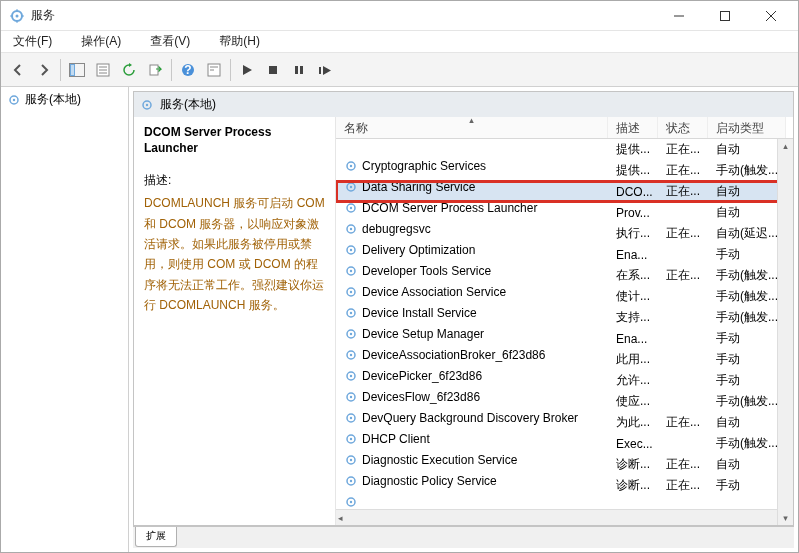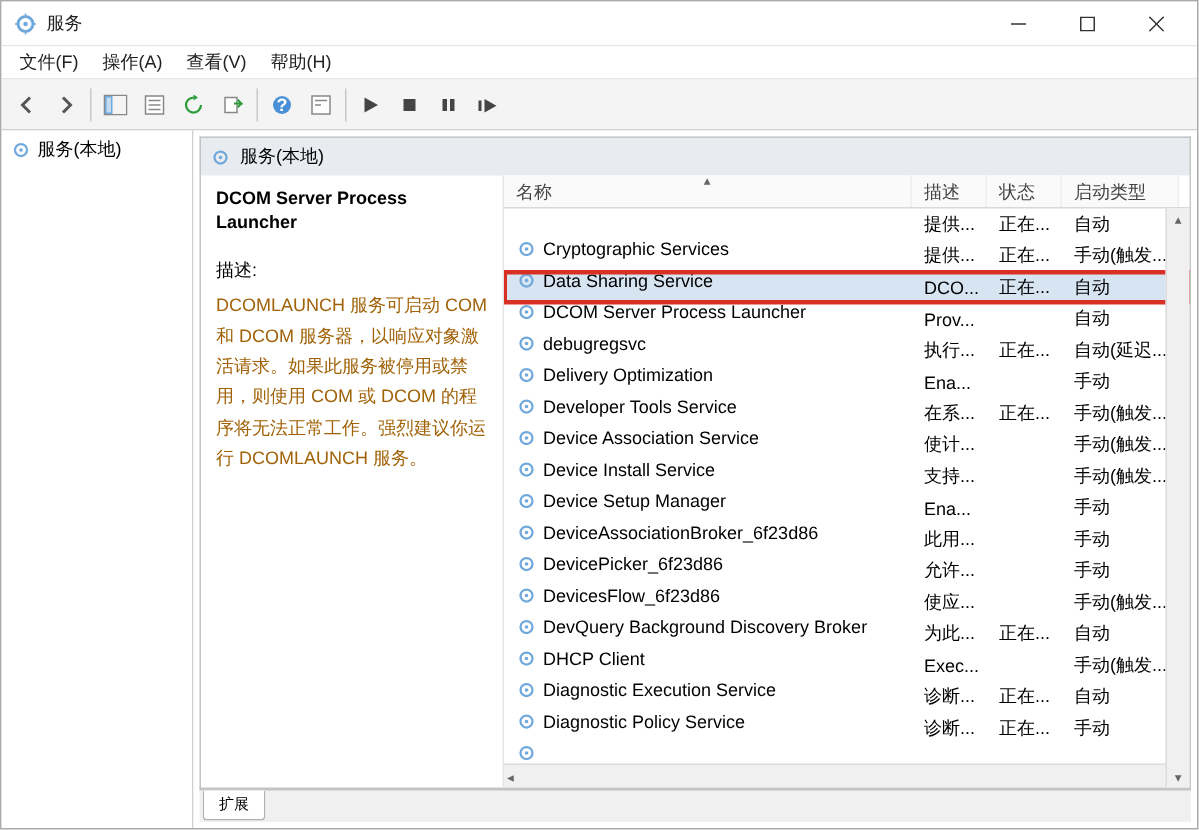--- a/index.html
+++ b/index.html
@@ -3,21 +3,21 @@
 <meta charset="utf-8">
 <style>
   * { box-sizing: border-box; margin: 0; padding: 0; font-family: "Microsoft YaHei", "Segoe UI", sans-serif; font-size: 12px; }
   body { background: #fff; width: 799px; height: 553px; overflow: hidden; border: 1px solid #aaa; }
   .titlebar { height: 30px; display: flex; align-items: center; padding: 0 4px; background: #fff; border-bottom: 1px solid #e5e5e5; justify-content: space-between; }
   .titlebar .app-icon { width: 16px; height: 16px; margin: 0 6px 0 4px; }
   .titlebar .title { flex: 1; color: #222; }
   .win-btns { display: flex; }
   .win-btn { width: 46px; height: 30px; display: flex; align-items: center; justify-content: center; color: #333; }
   .win-btn svg { width: 10px; height: 10px; }
-  .menubar { height: 22px; display: flex; align-items: center; padding: 0 4px; gap: 0; background: #fff; border-bottom: 1px solid #e5e5e5; }
+  .menubar { height: 22px; display: flex; align-items: center; padding: 0 4px; gap: 13px; background: #fff; border-bottom: 1px solid #e5e5e5; }
   .menu-item { padding: 2px 8px; color: #222; cursor: default; }
   .toolbar { height: 34px; display: flex; align-items: center; padding: 0 4px; gap: 0px; background: #f4f4f4; border-bottom: 1px solid #d0d0d0; }
   .tb-btn { width: 24px; height: 24px; display: flex; align-items: center; justify-content: center; margin: 0 1px; border: 1px solid transparent; }
   .tb-sep { width: 1px; height: 22px; background: #c8c8c8; margin: 0 3px; }
   .main { display: flex; height: calc(100% - 30px - 22px - 34px); }
   .left-pane { width: 128px; border-right: 1px solid #d0d0d0; background: #fff; }
   .left-pane .tree-item { display: flex; align-items: center; padding: 4px 6px; }
   .right-pane { flex: 1; display: flex; flex-direction: column; background: #fff; }
   .pane-header { height: 26px; background: #e8ecf0; border-bottom: 1px solid #d0d0d0; display: flex; align-items: center; padding: 0 6px; margin: 4px 4px 0 4px; border:1px solid #c4c4c4; border-bottom:none; }
   .pane-body { flex: 1; display: flex; margin: 0 4px; border:1px solid #c4c4c4; border-top:none; overflow:hidden; }

